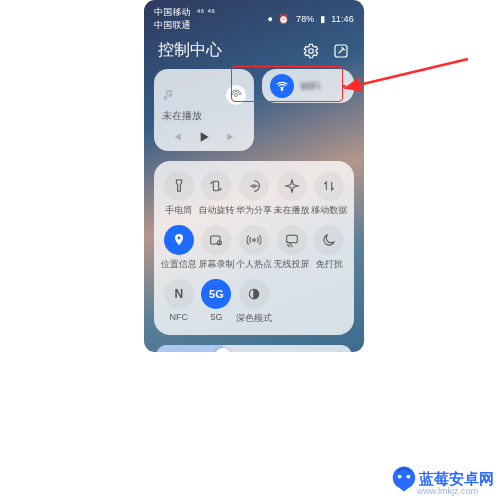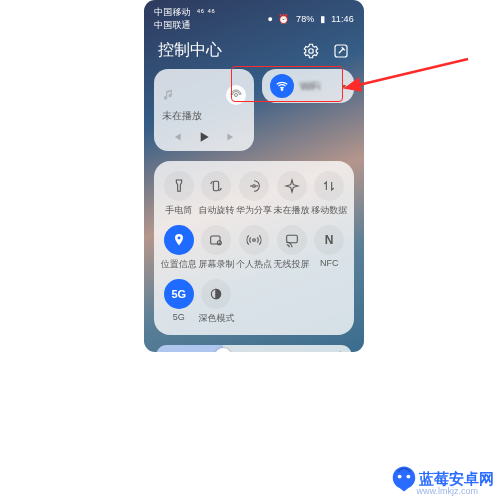--- a/index.html
+++ b/index.html
@@ -242,20 +242,28 @@
           <svg viewBox="0 0 24 24" width="16" height="16" fill="none" stroke="#555" stroke-width="1.6">
             <rect x="4" y="5" width="16" height="11" rx="2"></rect>
             <path d="M4 19a4 4 0 0 1 4 4M4 15a8 8 0 0 1 8 8"></path>
           </svg>
         </div>
         <div class="lbl">无线投屏</div>
       </div>
 
     <div class="gi">
         <div class="circle off">
+          <svg viewBox="0 0 24 24" width="16" height="16" fill="none" stroke="#555" stroke-width="1.6">
+            <path d="M20 14a8 8 0 1 1-10-10 6 6 0 0 0 10 10z"></path>
+          </svg>
+        </div>
+        <div class="lbl">免打扰</div>
+      </div>
+    <div class="gi">
+        <div class="circle off">
           <span style="font-size:12px;font-weight:700;color:#555;">N</span>
         </div>
         <div class="lbl">NFC</div>
       </div>
     <div class="gi">
         <div class="circle on">
           <span style="font-size:11px;font-weight:700;color:#fff;">5G</span>
         </div>
         <div class="lbl">5G</div>
       </div>

